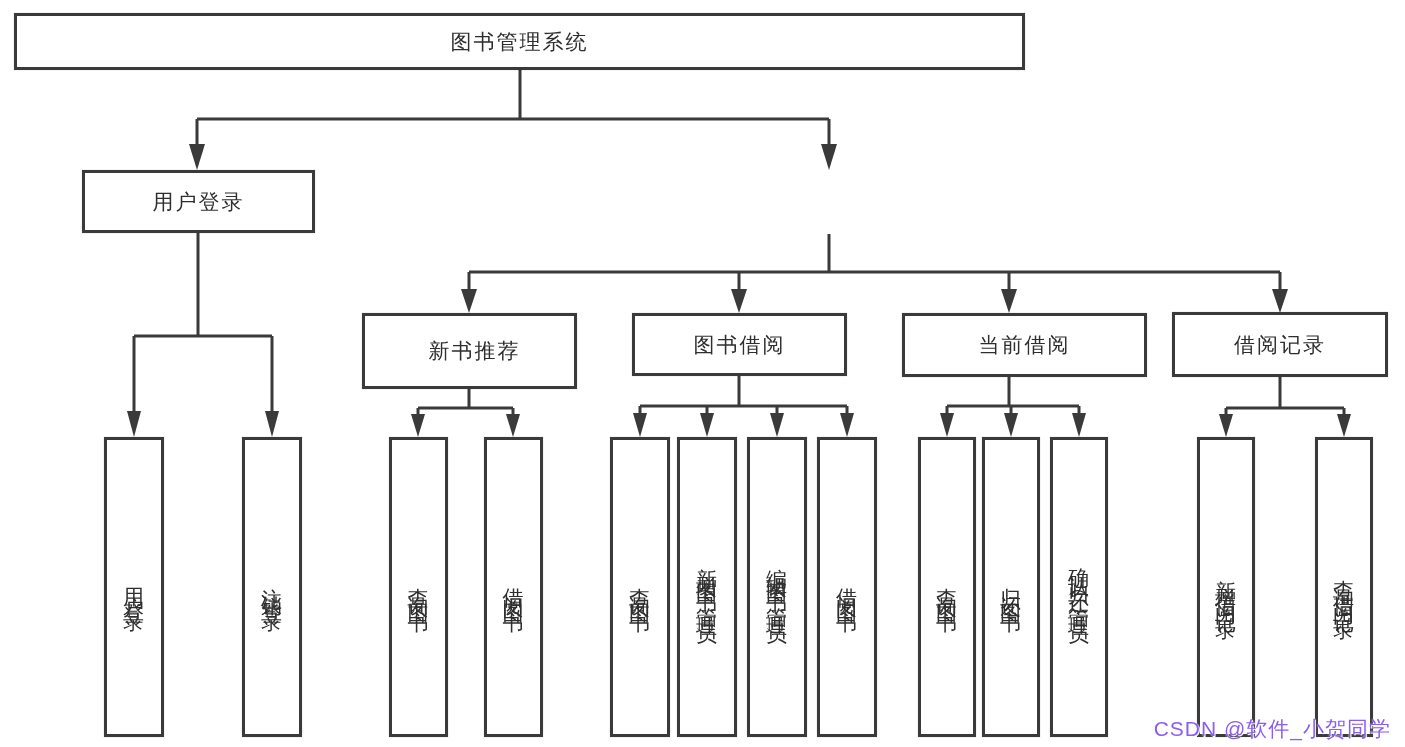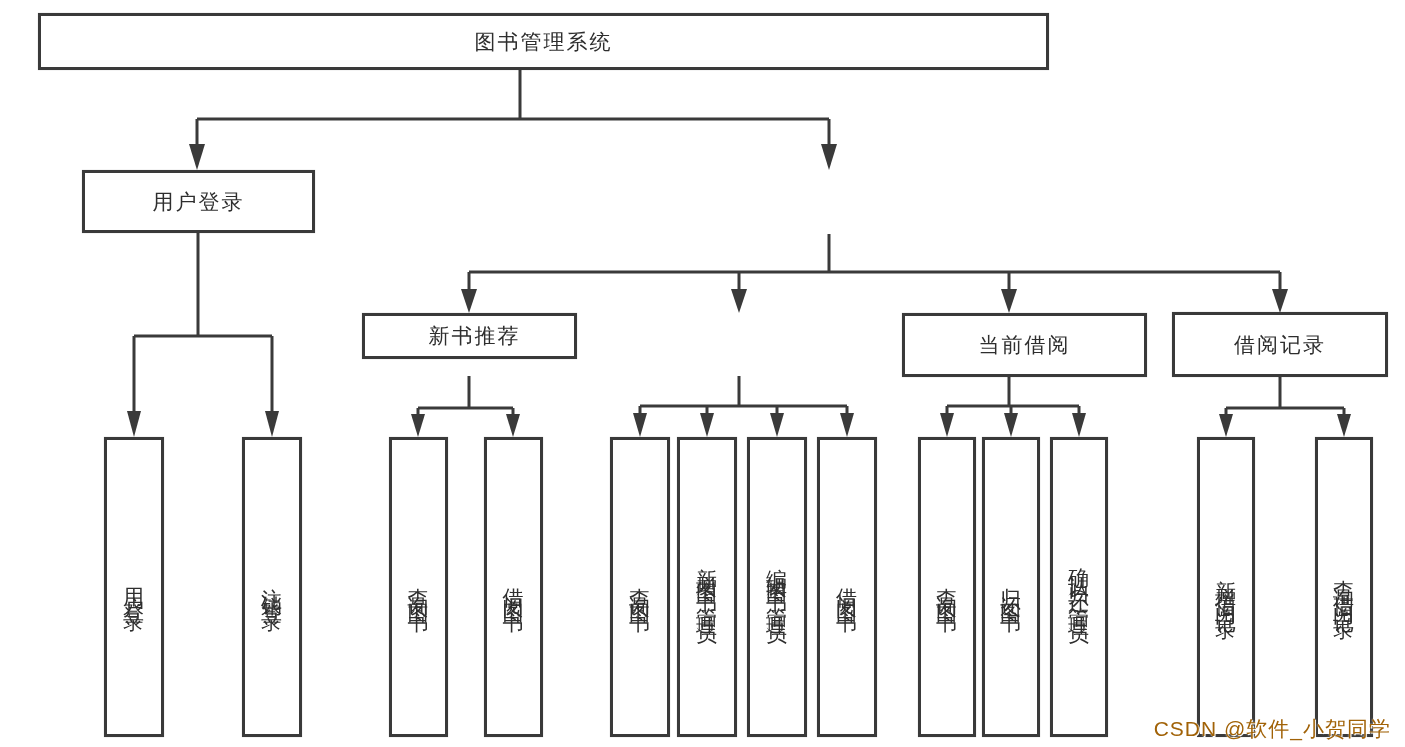--- a/index.html
+++ b/index.html
@@ -45,21 +45,21 @@
     letter-spacing: 8px;
     white-space: normal;
     line-height: 1;
   }
   .watermark {
     position: absolute;
     right: 14px;
     bottom: 4px;
     z-index: 5;
     font-size: 21px;
-    color: #a16207;
+    color: #8b5cf6;
     text-shadow: 0 0 2px #ffffff, 1px 1px 0 #ffffff;
     letter-spacing: 1px;
   }
 </style>
 </head>
 <body>
 
 <div class="canvas">
 
   <svg class="wires" viewBox="0 0 1405 747" xmlns="http://www.w3.org/2000/svg">
@@ -95,30 +95,33 @@
       <polygon points="770,413 784,413 777,437"></polygon>
       <polygon points="840,413 854,413 847,437"></polygon>
       <polygon points="940,413 954,413 947,437"></polygon>
       <polygon points="1004,413 1018,413 1011,437"></polygon>
       <polygon points="1072,413 1086,413 1079,437"></polygon>
       <polygon points="1219,414 1233,414 1226,437"></polygon>
       <polygon points="1337,414 1351,414 1344,437"></polygon>
     </g>
   </svg>
 
-  <div class="node" style="left:14px; top:13px; width:1011px; height:57px;margin-left:24px;">
+  <div class="node" style="left:14px; top:13px; width:1011px; height:57px;">
     <span>图书管理系统</span>
   </div>
 
   <div class="node" style="left:82px; top:170px; width:233px; height:63px;">
     <span>用户登录</span>
   </div>
 
-  <div class="node" style="left:362px; top:313px; width:215px; height:46px;padding-left:10px;">
+  <div class="node" style="left:362px; top:313px; width:215px; height:76px;padding-left:10px;">
     <span>新书推荐</span>
+  </div>
+  <div class="node" style="left:632px; top:313px; width:215px; height:63px;">
+    <span>图书借阅</span>
   </div>
   <div class="node" style="left:902px; top:313px; width:245px; height:64px;">
     <span>当前借阅</span>
   </div>
   <div class="node" style="left:1172px; top:312px; width:216px; height:65px;">
     <span>借阅记录</span>
   </div>
 
   <div class="node leaf" style="left:104px; top:437px; width:60px; height:300px;">
     <span>用户登录</span>

